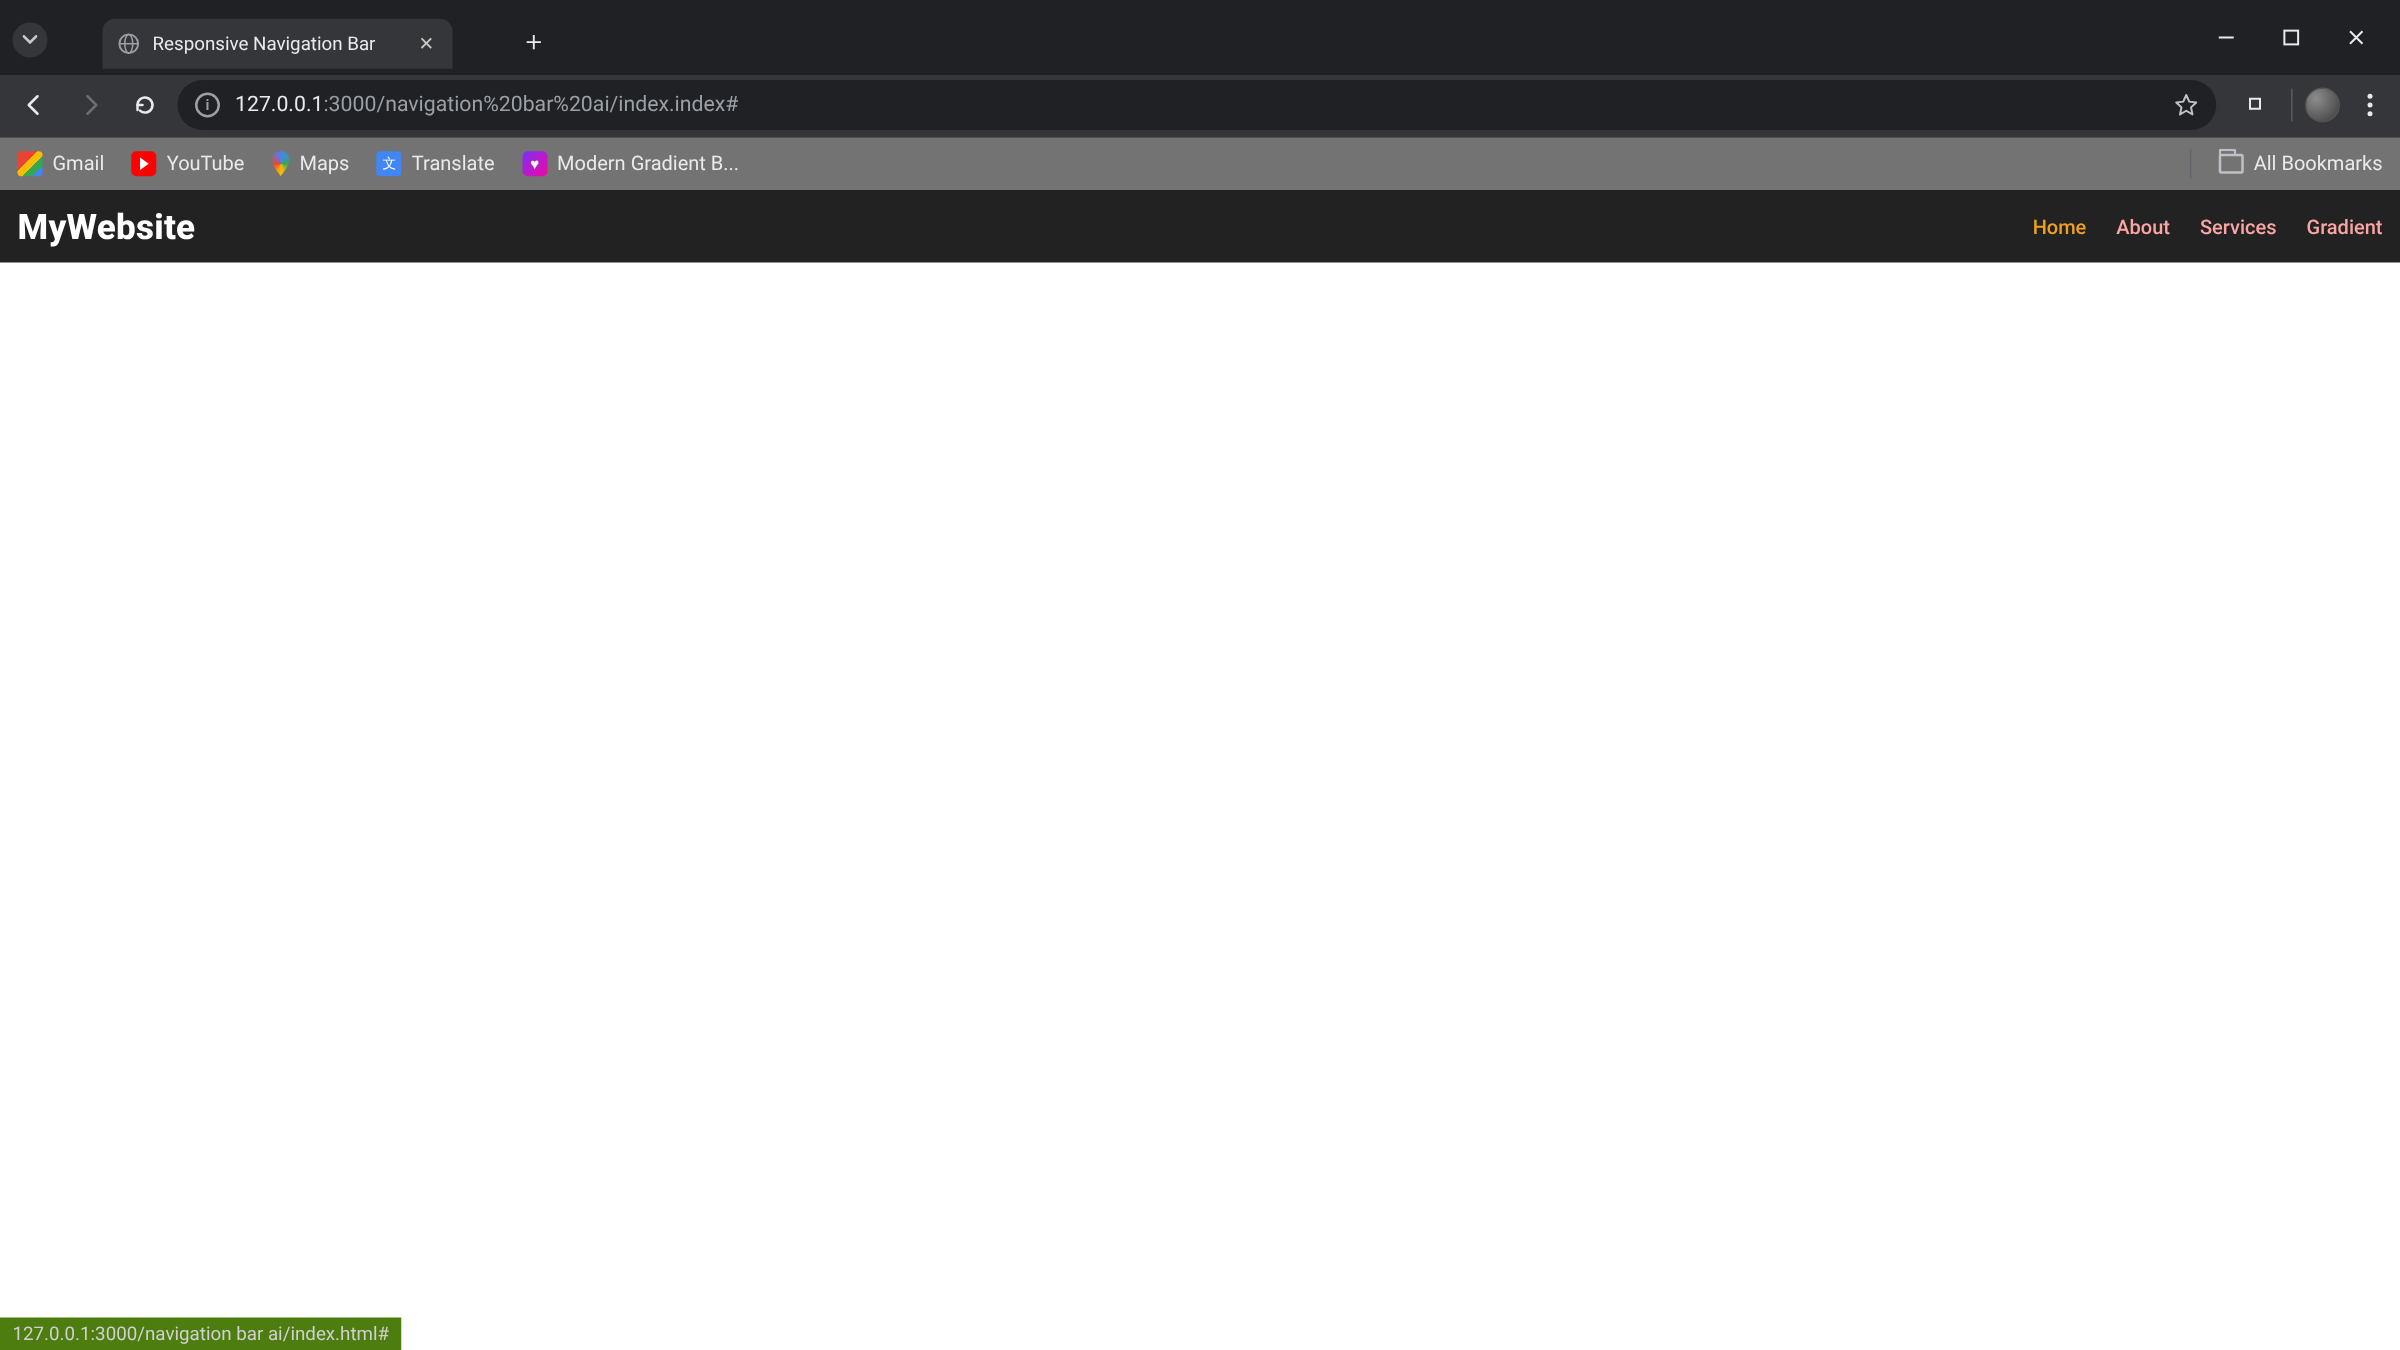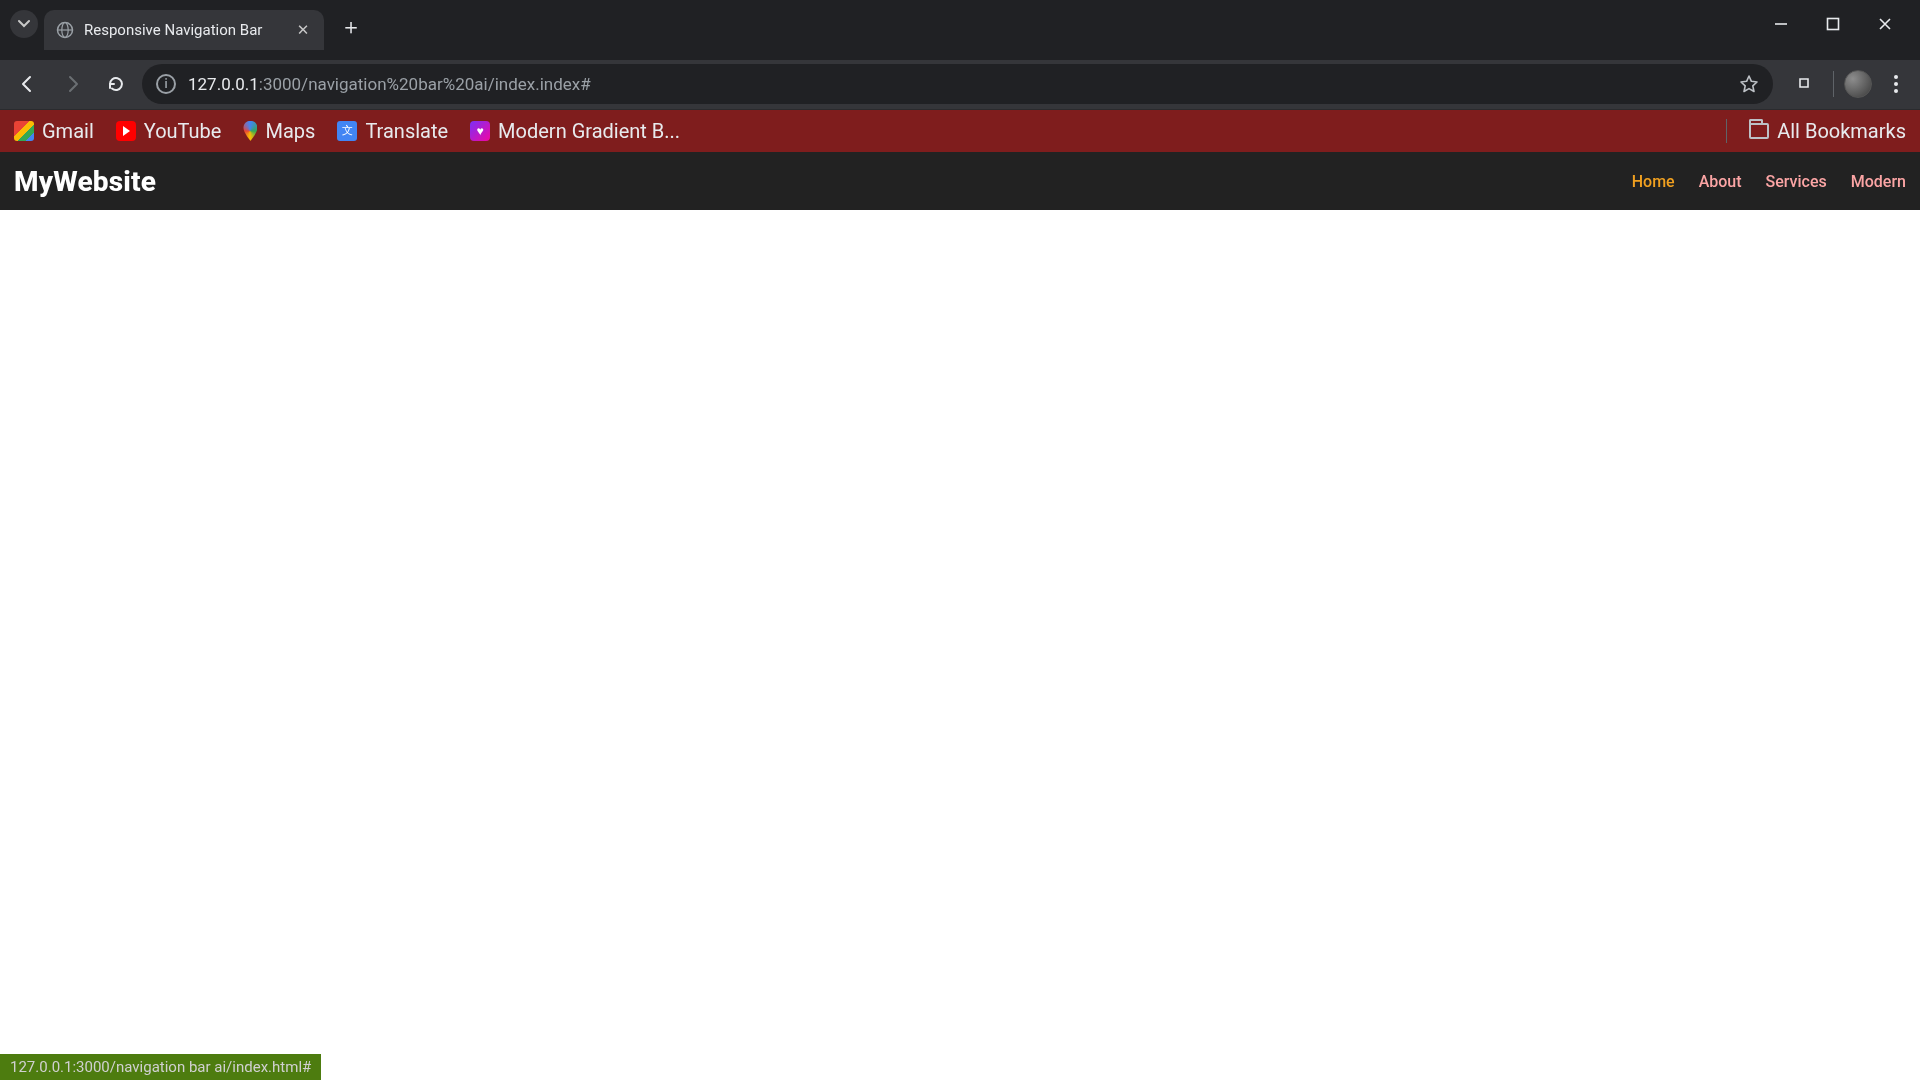--- a/index.html
+++ b/index.html
@@ -22,22 +22,23 @@
       color: #e8eaed;
       height: 152px;
       display: flex;
       flex-direction: column;
     }
 
     
     .tab-strip {
       height: 65px;
       display: flex;
-      align-items: flex-start;
+      align-items: center;
       padding-top: 10px;
+      gap: 38px;
     }
     .tab-dropdown {
       width: 28px;
       height: 28px;
       margin: 0 6px 6px 10px;
       border-radius: 50%;
       background: #35363a;
       display: flex;
       align-items: center;
       justify-content: center;
@@ -172,26 +173,26 @@
       justify-content: center;
       width: 28px;
     }
     .kebab span {
       width: 4px; height: 4px; background: #e8eaed; border-radius: 50%;
     }
 
     
     .bookmarks-bar {
       height: 48px;
-      background: #7f1d1d;
+      background: #737373;
       display: flex;
       align-items: center;
       padding: 0 14px;
       gap: 22px;
-      font-size: 20px;
+      font-size: 16px;
       color: #e8eaed;
       border-top: 1px solid #2a2b2e;
     }
     .bm-item {
       display: flex;
       align-items: center;
       gap: 8px;
     }
     .bm-icon {
       width: 20px; height: 20px; display: inline-flex; align-items: center; justify-content: center;
@@ -374,20 +375,20 @@
   </div>
 </div>
 
 <div class="page">
   <nav class="site-nav">
     <div class="site-logo">MyWebsite</div>
     <div class="site-links">
       <a class="link active">Home</a>
       <a class="link">About</a>
       <a class="link">Services</a>
-      <a class="link">Modern</a>
+      <a class="link">Gradient</a>
     </div>
   </nav>
 
   <div class="status-bar">
     <span>127.0.0.1:3000/navigation bar ai/index.html#</span>
   </div>
 </div>
 
 </body></html>

